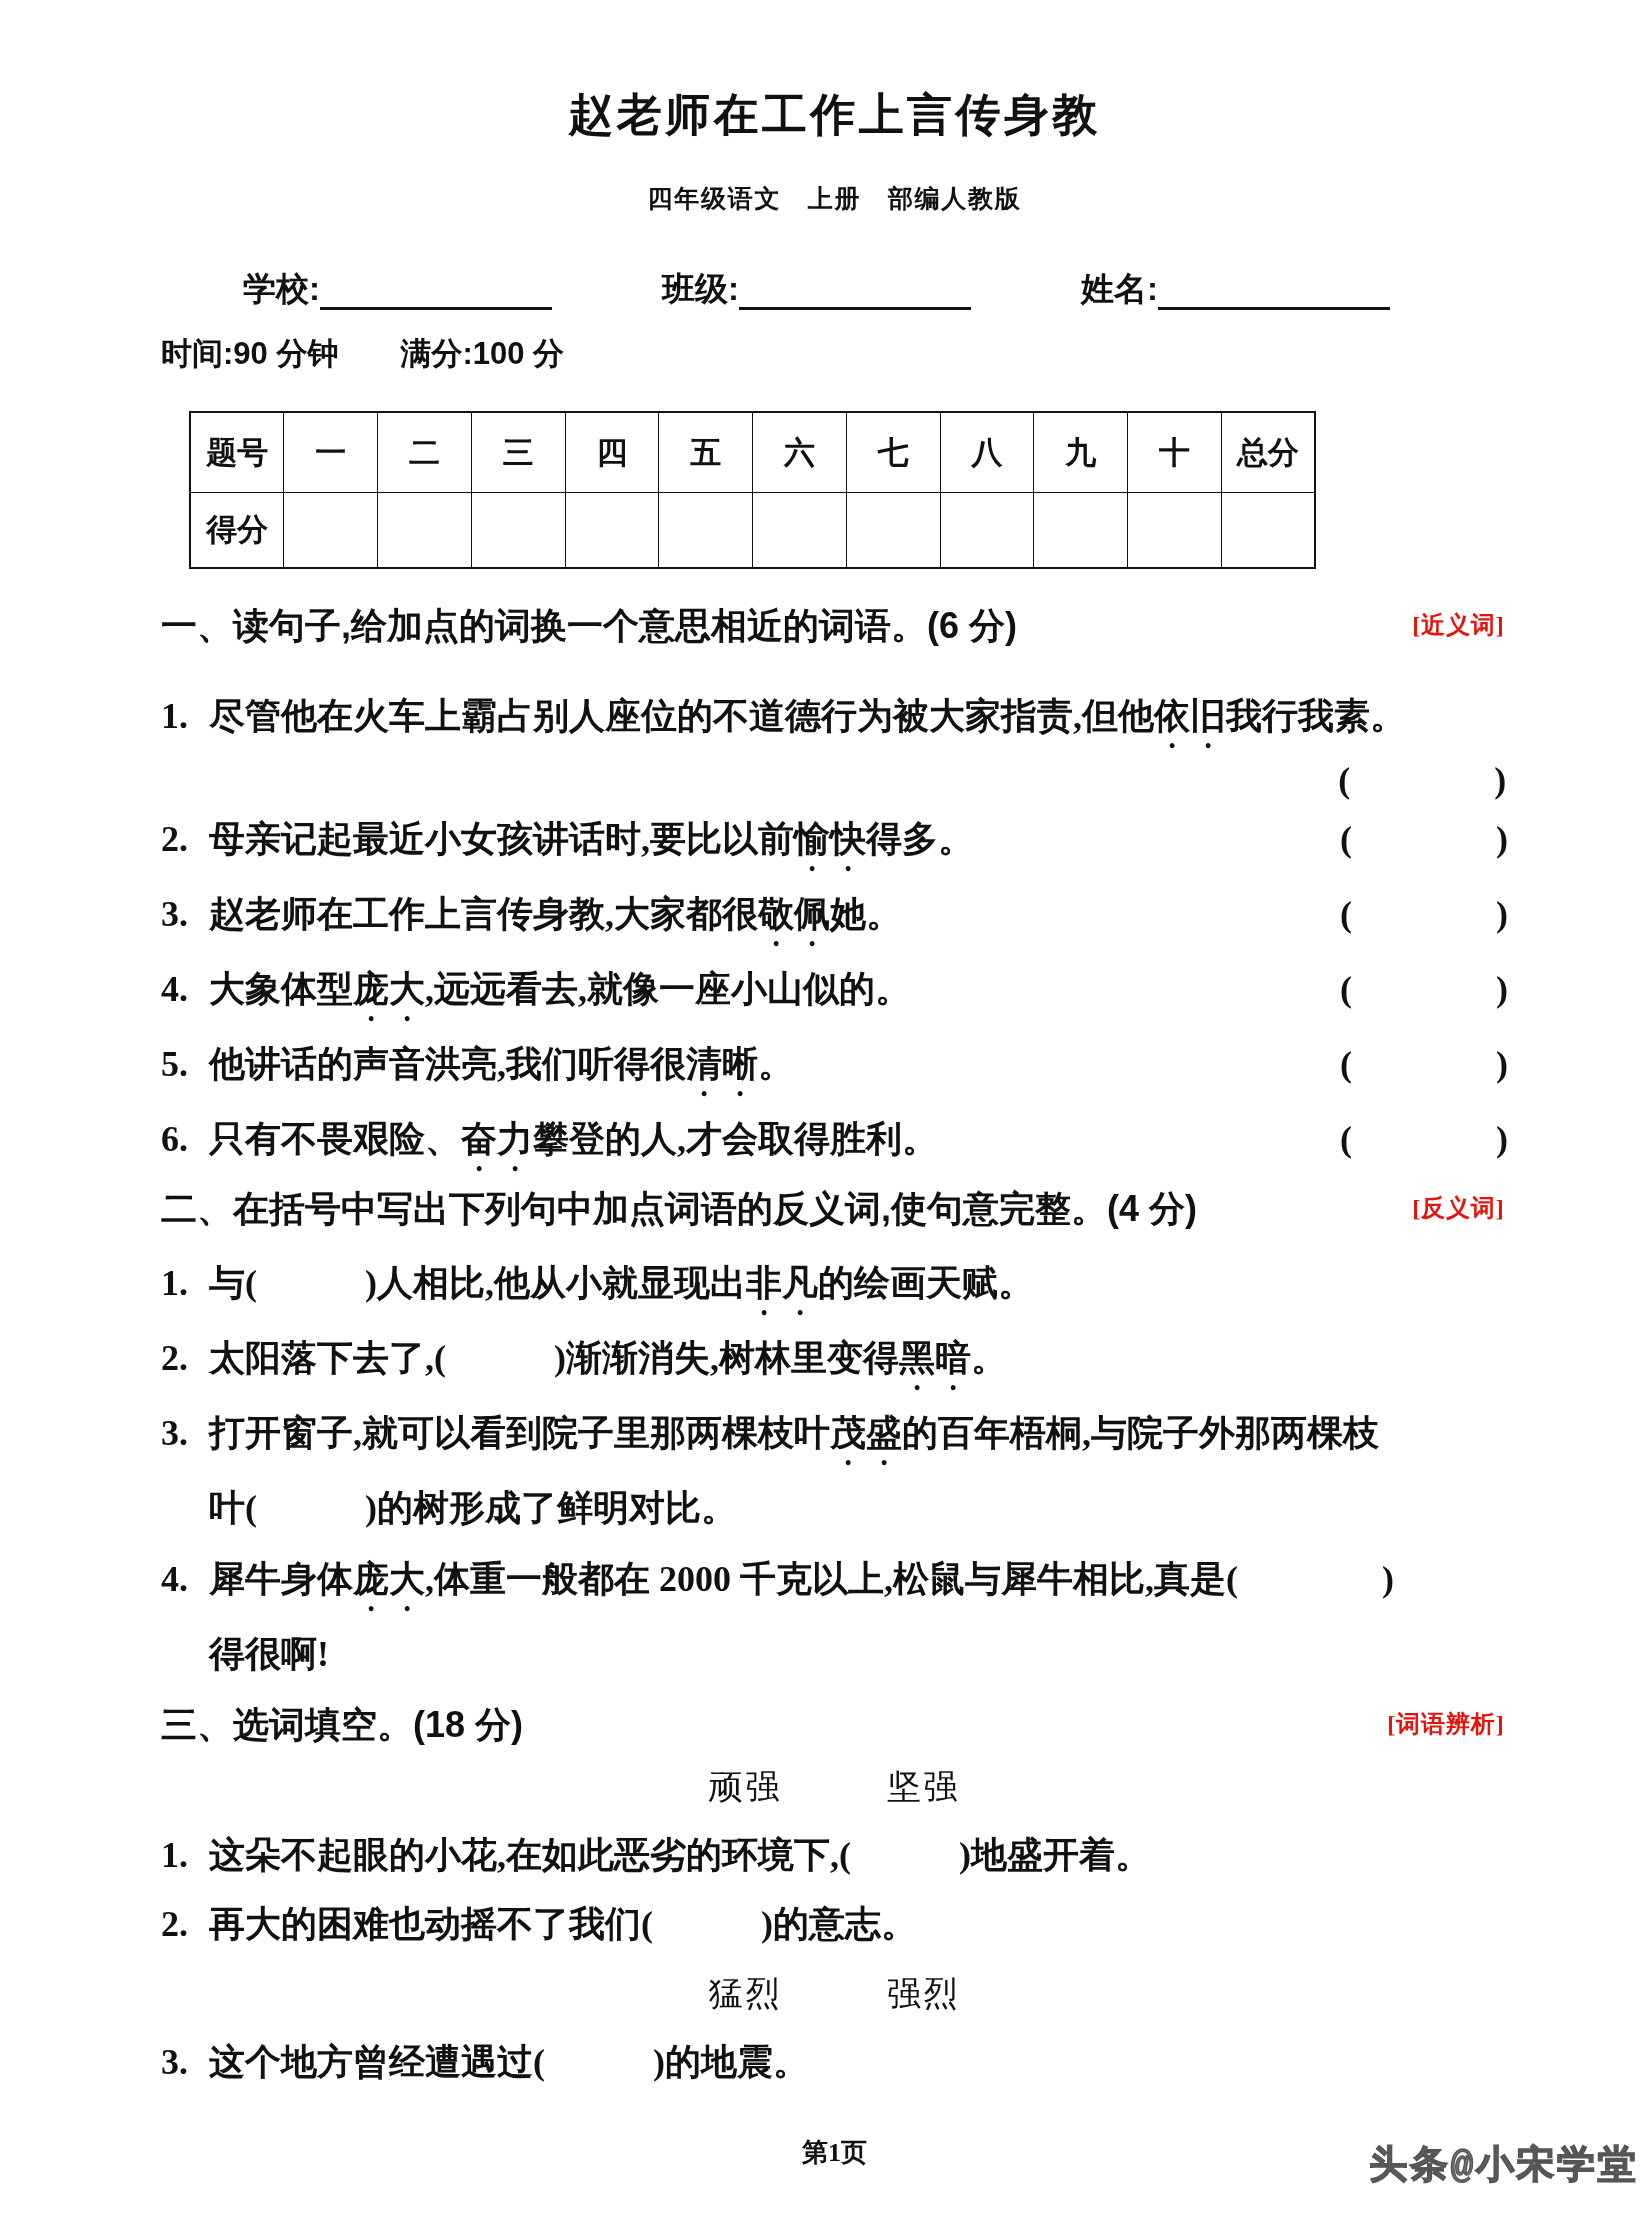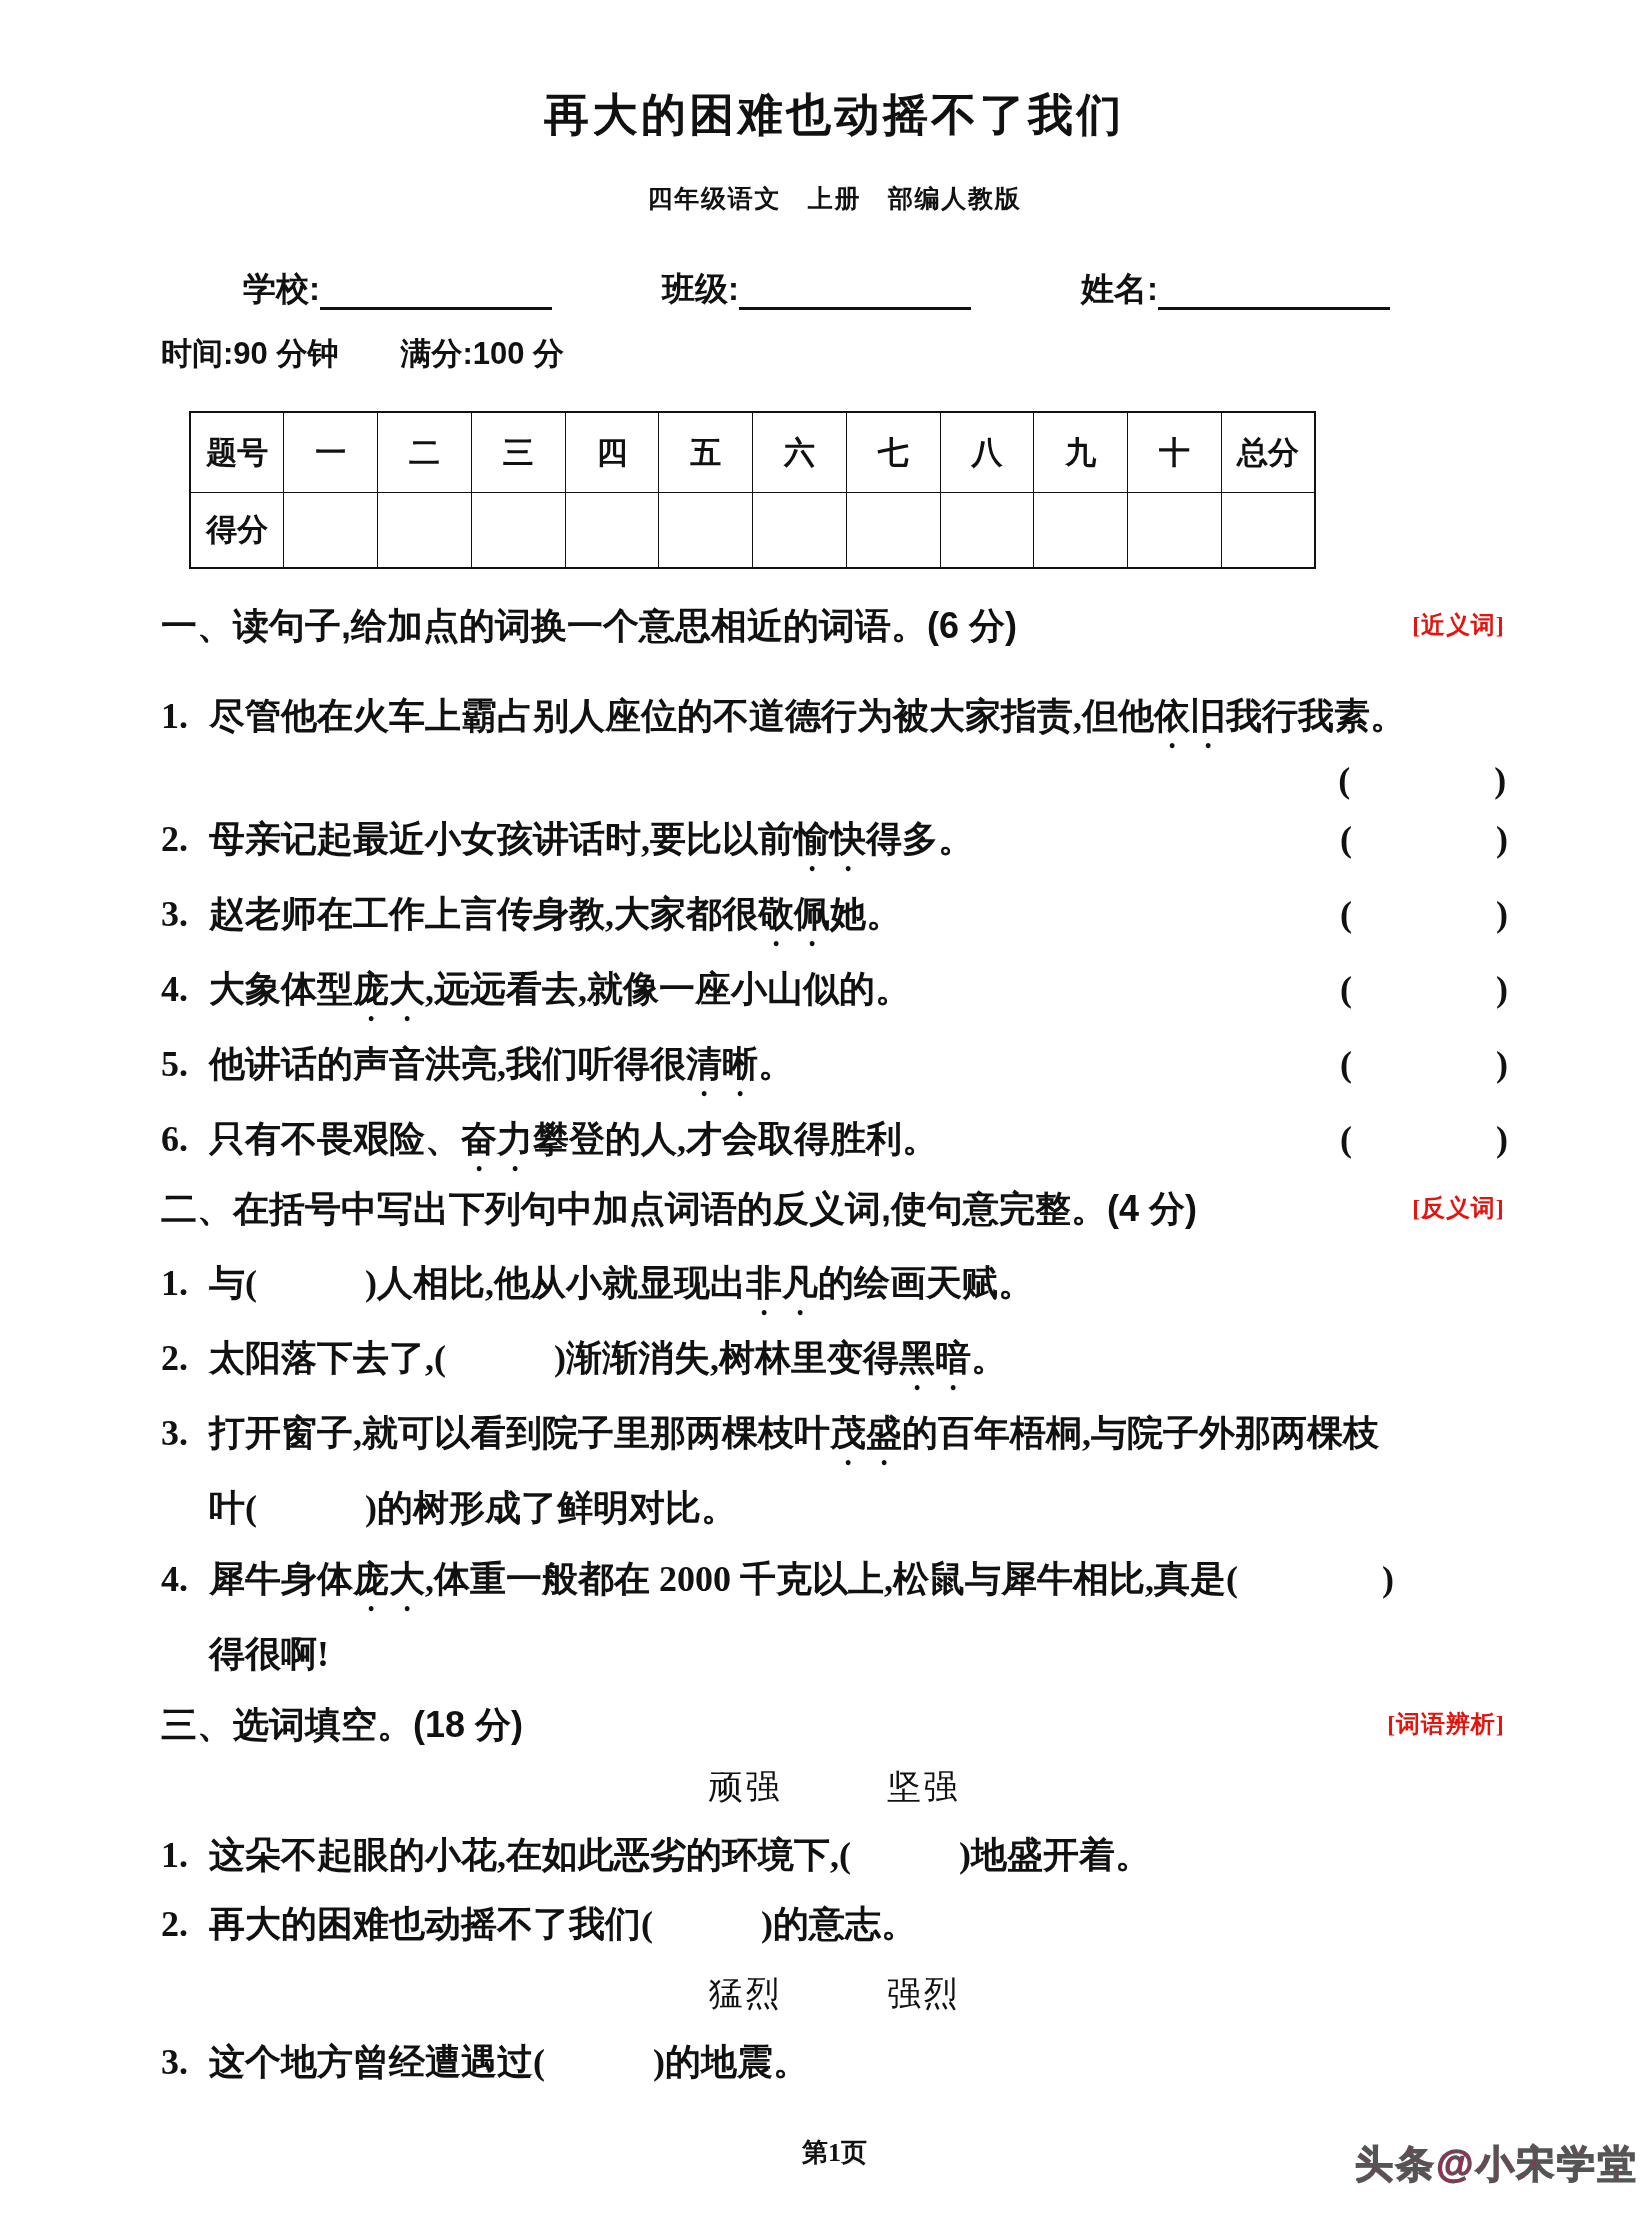--- a/index.html
+++ b/index.html
@@ -114,31 +114,31 @@
   .footer{
     margin-top:38px;
     text-align:center;
     font-size:26px;font-weight:700;
   }
   .watermark{
     position:absolute;
     right:13.7px;bottom:26px;
     font-size:38px;font-weight:900;
     letter-spacing:2.6px;
-    color:#be185d;
+    color:#737373;
     -webkit-text-stroke:1.3px #555;
-    font-family:Liberation Sans, sans-serif;
+    font-family:Liberation Mono, monospace;
   }
 </style>
 </head>
 <body>
 
 <div class="page">
 
-  <div class="title sans">再大的困难也动摇不了我们</div>
+  <div class="title sans">赵老师在工作上言传身教</div>
   <div class="subtitle sans">四年级语文　上册　部编人教版</div>
 
   <div class="info-row sans">
     <div class="info-field">
       <span>学校:</span>
       <span class="blank"></span>
     </div>
     <div class="info-field">
       <span>班级:</span>
       <span class="blank"></span>

